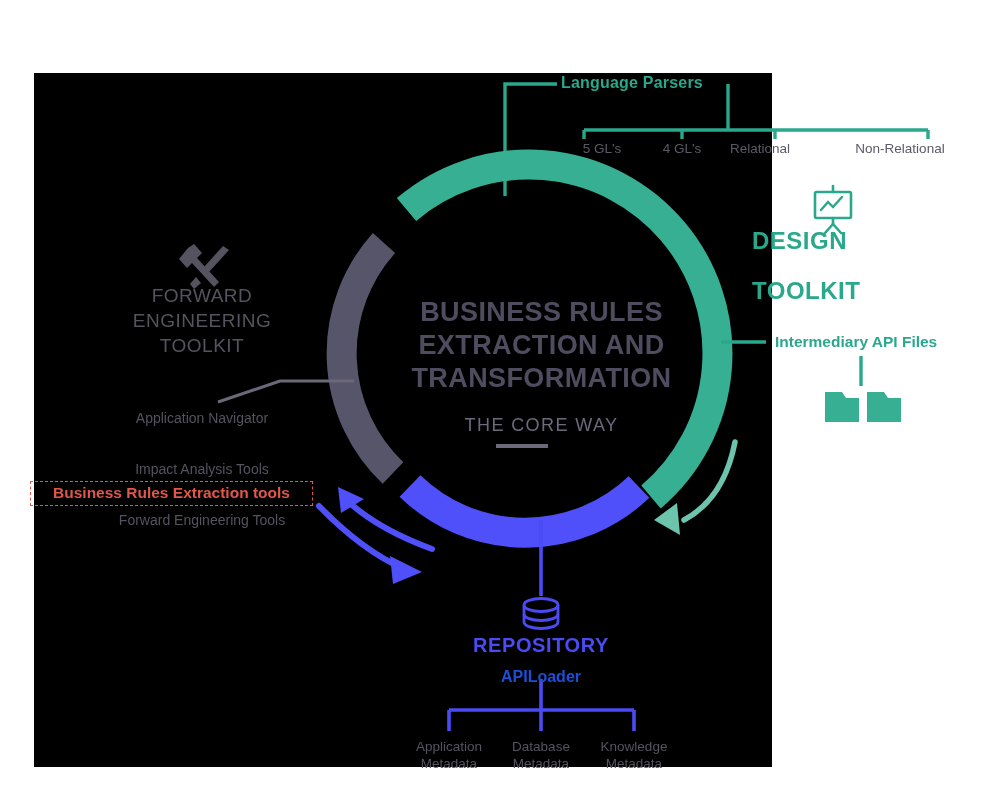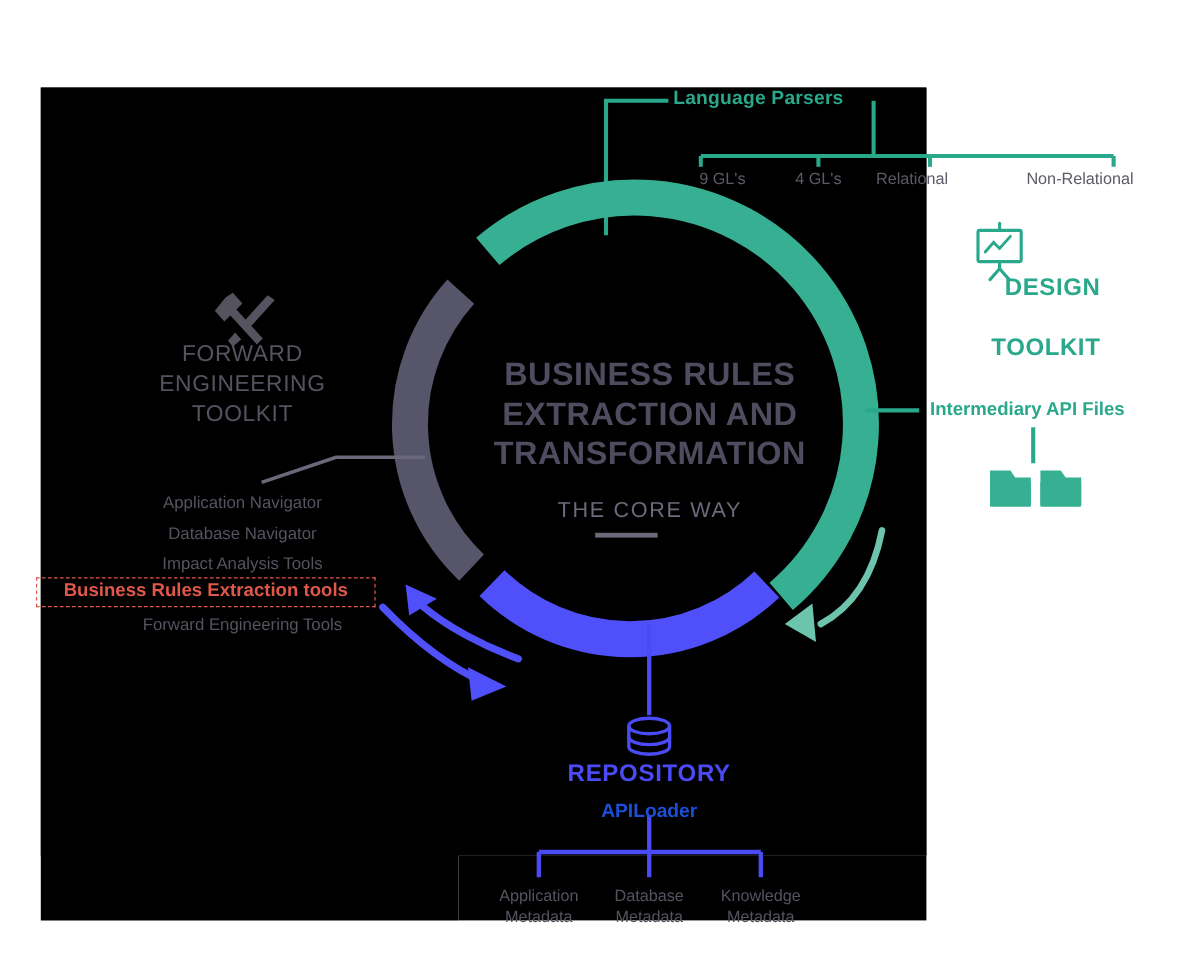--- a/index.html
+++ b/index.html
@@ -32,22 +32,22 @@
     text-align:center;letter-spacing:.5px;
   }
   .fe-item{
     color:#55535F;font-size:14px;text-align:center;
   }
   .fe-item.highlight{
     color:#E0574B;font-weight:bold;font-size:15.5px;
     border:1.6px dashed #E0574B;padding:2px 8px 3px 8px;
   }
   .dp-title{
-    color:#29A88C;font-weight:bold;font-size:20px;line-height:25px;
-    text-align:right;letter-spacing:.5px;
+    color:#29A88C;font-weight:bold;font-size:24px;line-height:25px;
+    text-align:left;letter-spacing:.5px;
   }
   .dp-api{
     color:#29A88C;font-weight:bold;font-size:15.5px;
   }
   .repo-title{
     color:#4B4BF5;font-weight:bold;font-size:20px;letter-spacing:.6px;
     text-align:center;
   }
   .repo-sub{
     color:#1d4ed8;font-weight:bold;font-size:16px;text-align:center;
@@ -163,36 +163,35 @@
 
     <g stroke="#4B4BF5" stroke-width="2.8" fill="none">
       <ellipse cx="529" cy="605" rx="17" ry="6.5"></ellipse>
       <path d="M512,605 v17 a17,6.5 0 0 0 34,0 v-17"></path>
       <path d="M512,614 a17,6.5 0 0 0 34,0"></path>
     </g>
   </svg>
 
   <div class="txt lbl-parser-title" style="left:549px;top:74px;">Language Parsers</div>
 
-  <div class="txt lbl-parser-leaf" style="left:560px;top:141px;width:60px;text-align:center;">9 GL's</div>
+  <div class="txt lbl-parser-leaf" style="left:560px;top:141px;width:60px;text-align:center;">5 GL's</div>
   <div class="txt lbl-parser-leaf" style="left:640px;top:141px;width:60px;text-align:center;">4 GL's</div>
   <div class="txt lbl-parser-leaf" style="left:718px;top:141px;width:90px;">Relational</div>
   <div class="txt lbl-parser-leaf" style="left:830px;top:141px;width:116px;text-align:center;">Non-Relational</div>
 
   <div class="txt center-title" style="left:372px;top:329px;width:315px;">EXTRACTION AND</div>
   <div class="txt center-title" style="left:372px;top:296px;width:315px;">BUSINESS RULES</div>
   <div class="txt center-title" style="left:372px;top:362px;width:315px;">TRANSFORMATION</div>
   <div class="txt center-sub" style="left:372px;top:415px;width:315px;">THE CORE WAY</div>
 
   <div class="txt fe-title" style="left:95px;top:283px;width:190px;">FORWARD</div>
   <div class="txt fe-title" style="left:95px;top:308px;width:190px;">ENGINEERING</div>
   <div class="txt fe-title" style="left:95px;top:333px;width:190px;">TOOLKIT</div>
 
   <div class="txt fe-item" style="left:60px;top:410px;width:260px;">Application Navigator</div>
-  <div class="txt fe-item" style="left:60px;top:436px;width:260px;">Database Navigator</div>
   <div class="txt fe-item" style="left:60px;top:461px;width:260px;">Impact Analysis Tools</div>
   <div class="txt fe-item highlight" style="left:18px;top:481px;width:283px;box-sizing:border-box;">Business Rules Extraction tools</div>
   <div class="txt fe-item" style="left:60px;top:512px;width:260px;">Forward Engineering Tools</div>
 
   <div class="txt dp-title" style="left:740px;top:228px;width:165px;">DESIGN</div>
   <div class="txt dp-title" style="left:740px;top:278px;width:165px;">TOOLKIT</div>
 
   <div class="txt dp-api" style="left:763px;top:333px;">Intermediary API Files</div>
 
   <div class="txt repo-title" style="left:444px;top:634px;width:170px;">REPOSITORY</div>

